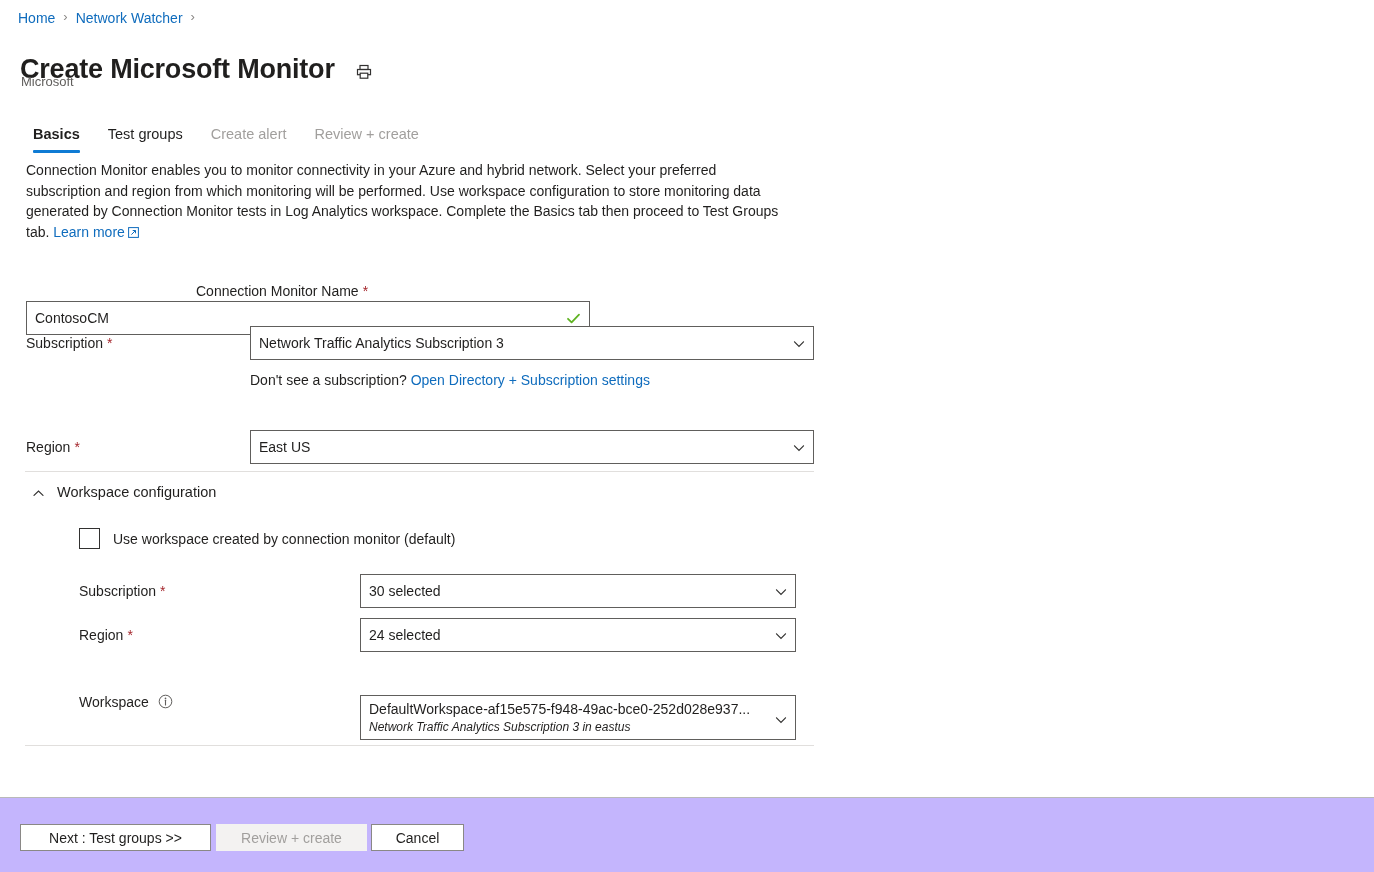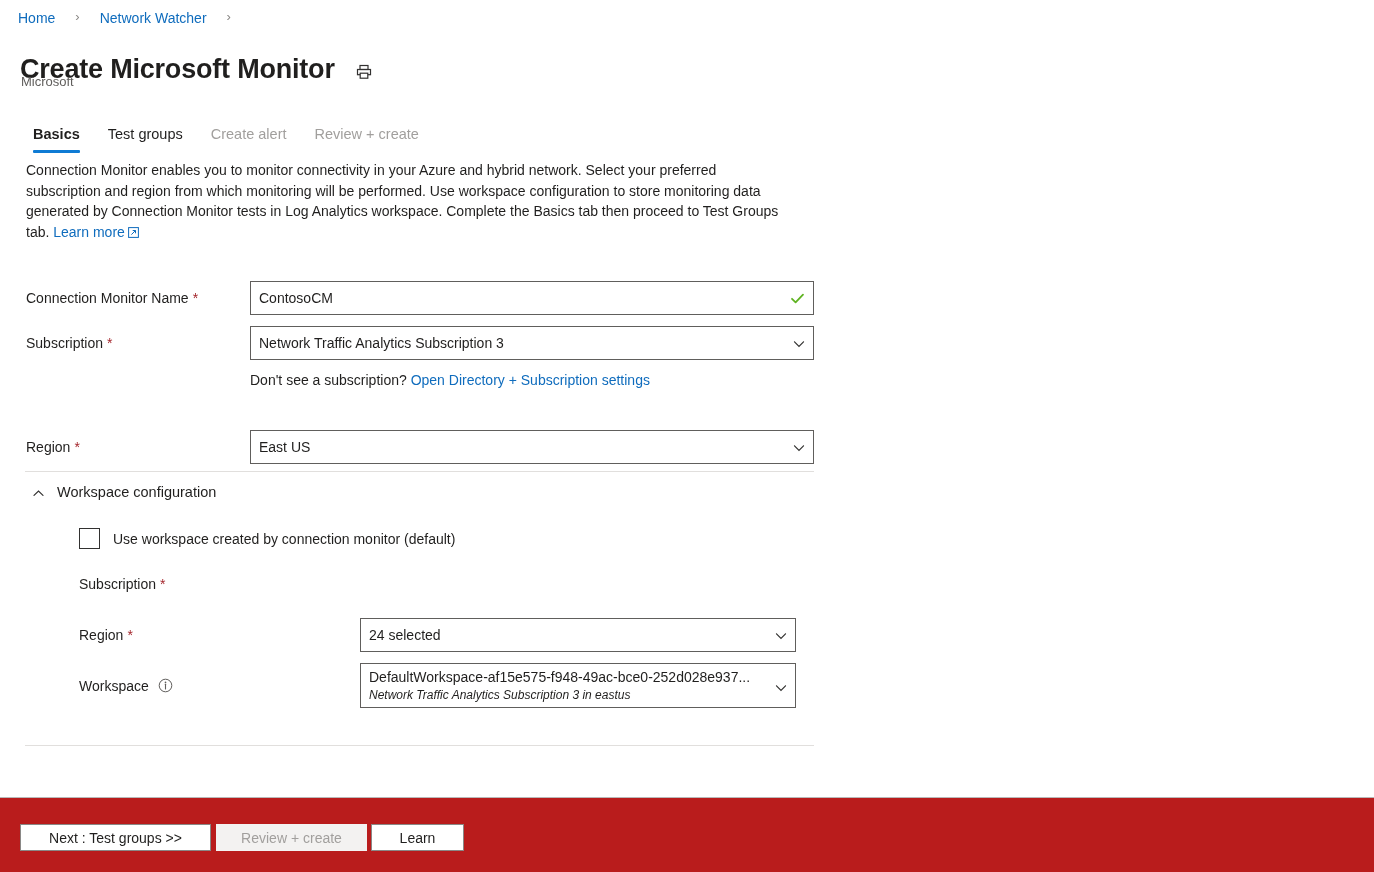--- a/index.html
+++ b/index.html
@@ -10,21 +10,21 @@
     font-family: "Liberation Sans", sans-serif;
     color: #1b1a19;
     overflow: hidden;
   }
   .page { position: relative; width: 1374px; height: 872px; }
 
   
   .breadcrumb {
     position: absolute; left: 18px; top: 8px;
     font-size: 14px; line-height: 20px;
-    display: flex; align-items: center; gap: 12px;
+    display: flex; align-items: center; gap: 0;
     white-space: nowrap;
   }
   .crumb-link { color: #0f6cbd; text-decoration: none; cursor: pointer; }
   .crumb-sep {
     color: #8a8886; margin: 0 8px; font-size: 13px;
     transform: translateY(-1px);
   }
 
   
   .title-row {
@@ -132,36 +132,37 @@
     width: 21px; height: 21px; border: 1.6px solid #323130;
     background: #fff; flex-shrink: 0;
   }
   .cb-label { font-size: 14px; color: #201f1e; line-height: 20px; }
 
   
   .select-two-line {
     height: 45px; background: #fff; border: 1px solid #605e5c;
     display: flex; align-items: center; padding: 0 8px;
     cursor: pointer;
+    margin-top: 32px;
   }
   .stl-text { flex: 1; min-width: 0; }
   .stl-main {
     font-size: 14px; color: #201f1e; line-height: 18px;
     white-space: nowrap; overflow: hidden; text-overflow: ellipsis;
   }
   .stl-sub {
     font-size: 12px; color: #201f1e; font-style: italic;
     line-height: 16px; white-space: nowrap; overflow: hidden;
     text-overflow: ellipsis; margin-top: 1px;
   }
 
   .info-icon { width: 15px; height: 15px; margin-left: 9px; cursor: pointer; }
 
   
-  .footer { position: absolute; left: 0; top: 798px; width: 1374px; height: 74px; background: #b91c1c; }
+  .footer { position: absolute; left: 0; top: 798px; width: 1374px; height: 74px; background: #c4b5fd; }
   .btn {
     position: absolute; height: 27px;
     border: 1px solid #8a8886; background: #fff;
     font-size: 14px; font-family: "Liberation Sans", sans-serif;
     color: #201f1e; cursor: pointer;
     display: flex; align-items: center; justify-content: center;
     padding: 0 10px; white-space: nowrap;
   }
   .btn.disabled {
     background: #f3f2f1; border-color: #f3f2f1; color: #a19f9d; cursor: default;
@@ -199,21 +200,21 @@
   </div>
 
   <div class="description">
     <span>Connection Monitor enables you to monitor connectivity in your Azure and hybrid network. Select your preferred subscription and region from which monitoring will be performed. Use workspace configuration to store monitoring data generated by Connection Monitor tests in Log Analytics workspace. Complete the Basics tab then proceed to Test Groups tab.</span>
     <a class="learn-more"><span>Learn more</span><span class="ext-icon"><svg width="11" height="11" viewBox="0 0 11 11">
             <rect x="0.6" y="0.6" width="9.8" height="9.8" fill="none" stroke="#0f6cbd" stroke-width="1"></rect>
             <path d="M3.4 7.6 L7.4 3.6 M4.7 3.5 L7.5 3.5 L7.5 6.3" fill="none" stroke="#0f6cbd" stroke-width="1"></path>
           </svg></span></a>
   </div>
 
-  <div class="form-row" style="left:26px; top:281px;">
+  <div class="form-row" style="left:26px; top:281px;flex-direction:column;">
     <div class="field-label" style="width:224px;">
       <span>Connection Monitor Name</span><span class="req">*</span>
     </div>
     <div class="txt-input" style="width:564px;">
       <span class="sel-value">ContosoCM</span>
       <span class="check-ok">
         <svg width="15" height="15" viewBox="0 0 15 15">
             <path d="M2 7.8 L5.6 11.3 L13 3.6" fill="none" stroke="#5fb321" stroke-width="1.8" stroke-linecap="round" stroke-linejoin="round"></path>
           </svg>
       </span>
@@ -264,20 +265,28 @@
   </div>
 
   <div class="cb-row">
     <span class="checkbox"></span>
     <span class="cb-label">Use workspace created by connection monitor (default)</span>
   </div>
 
   <div class="form-row" style="left:79px; top:574px;">
     <div class="field-label" style="width:281px;">
       <span>Subscription</span><span class="req">*</span>
+    </div>
+    <div class="select-box" style="width:436px;">
+      <span class="sel-value">30 selected</span>
+      <span class="chev">
+        <svg width="12" height="12" viewBox="0 0 12 12">
+            <path d="M1.5 3.8 L6 8.4 L10.5 3.8" fill="none" stroke="#323130" stroke-width="1.2" stroke-linecap="round"></path>
+          </svg>
+      </span>
     </div>
   </div>
 
   <div class="form-row" style="left:79px; top:618px;">
     <div class="field-label" style="width:281px;">
       <span>Region</span><span class="req">*</span>
     </div>
     <div class="select-box" style="width:436px;">
       <span class="sel-value">24 selected</span>
       <span class="chev">
@@ -311,16 +320,16 @@
       </span>
     </div>
   </div>
 
   <div class="divider" style="left:25px; top:745px; width:789px;"></div>
 
   <div class="footer-divider"></div>
   <div class="footer">
     <button class="btn" style="left:20px; top:26px; width:191px;">Next : Test groups &gt;&gt;</button>
     <button class="btn disabled" style="left:216px; top:26px; width:151px;">Review + create</button>
-    <button class="btn" style="left:371px; top:26px; width:93px;">Learn</button>
+    <button class="btn" style="left:371px; top:26px; width:93px;">Cancel</button>
   </div>
 
 </div>
 
 </body></html>

